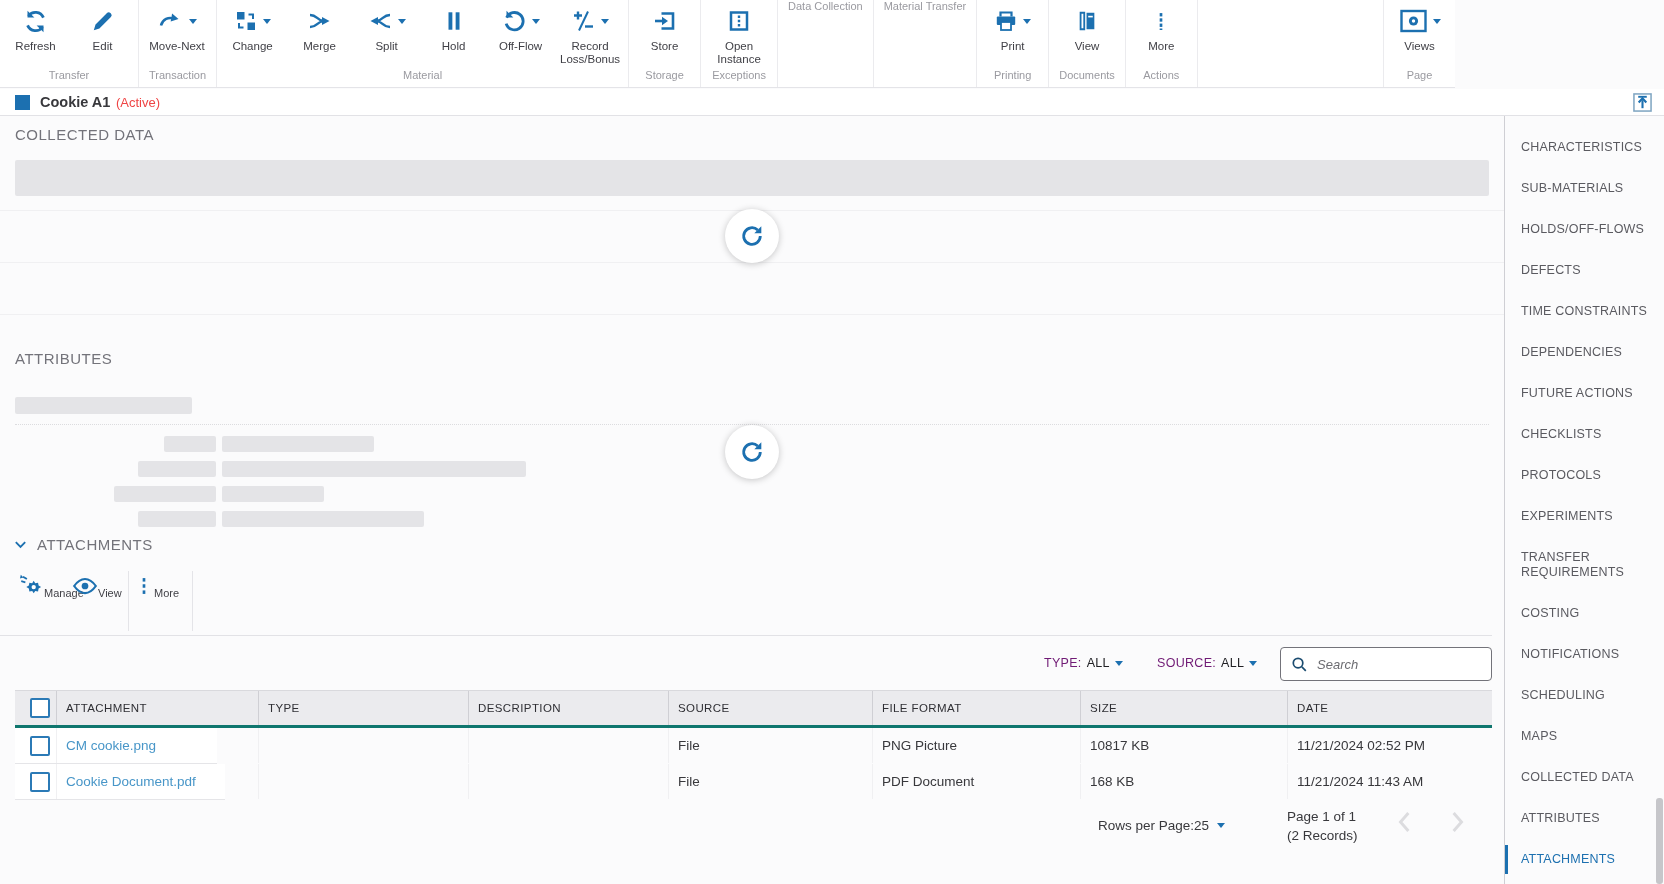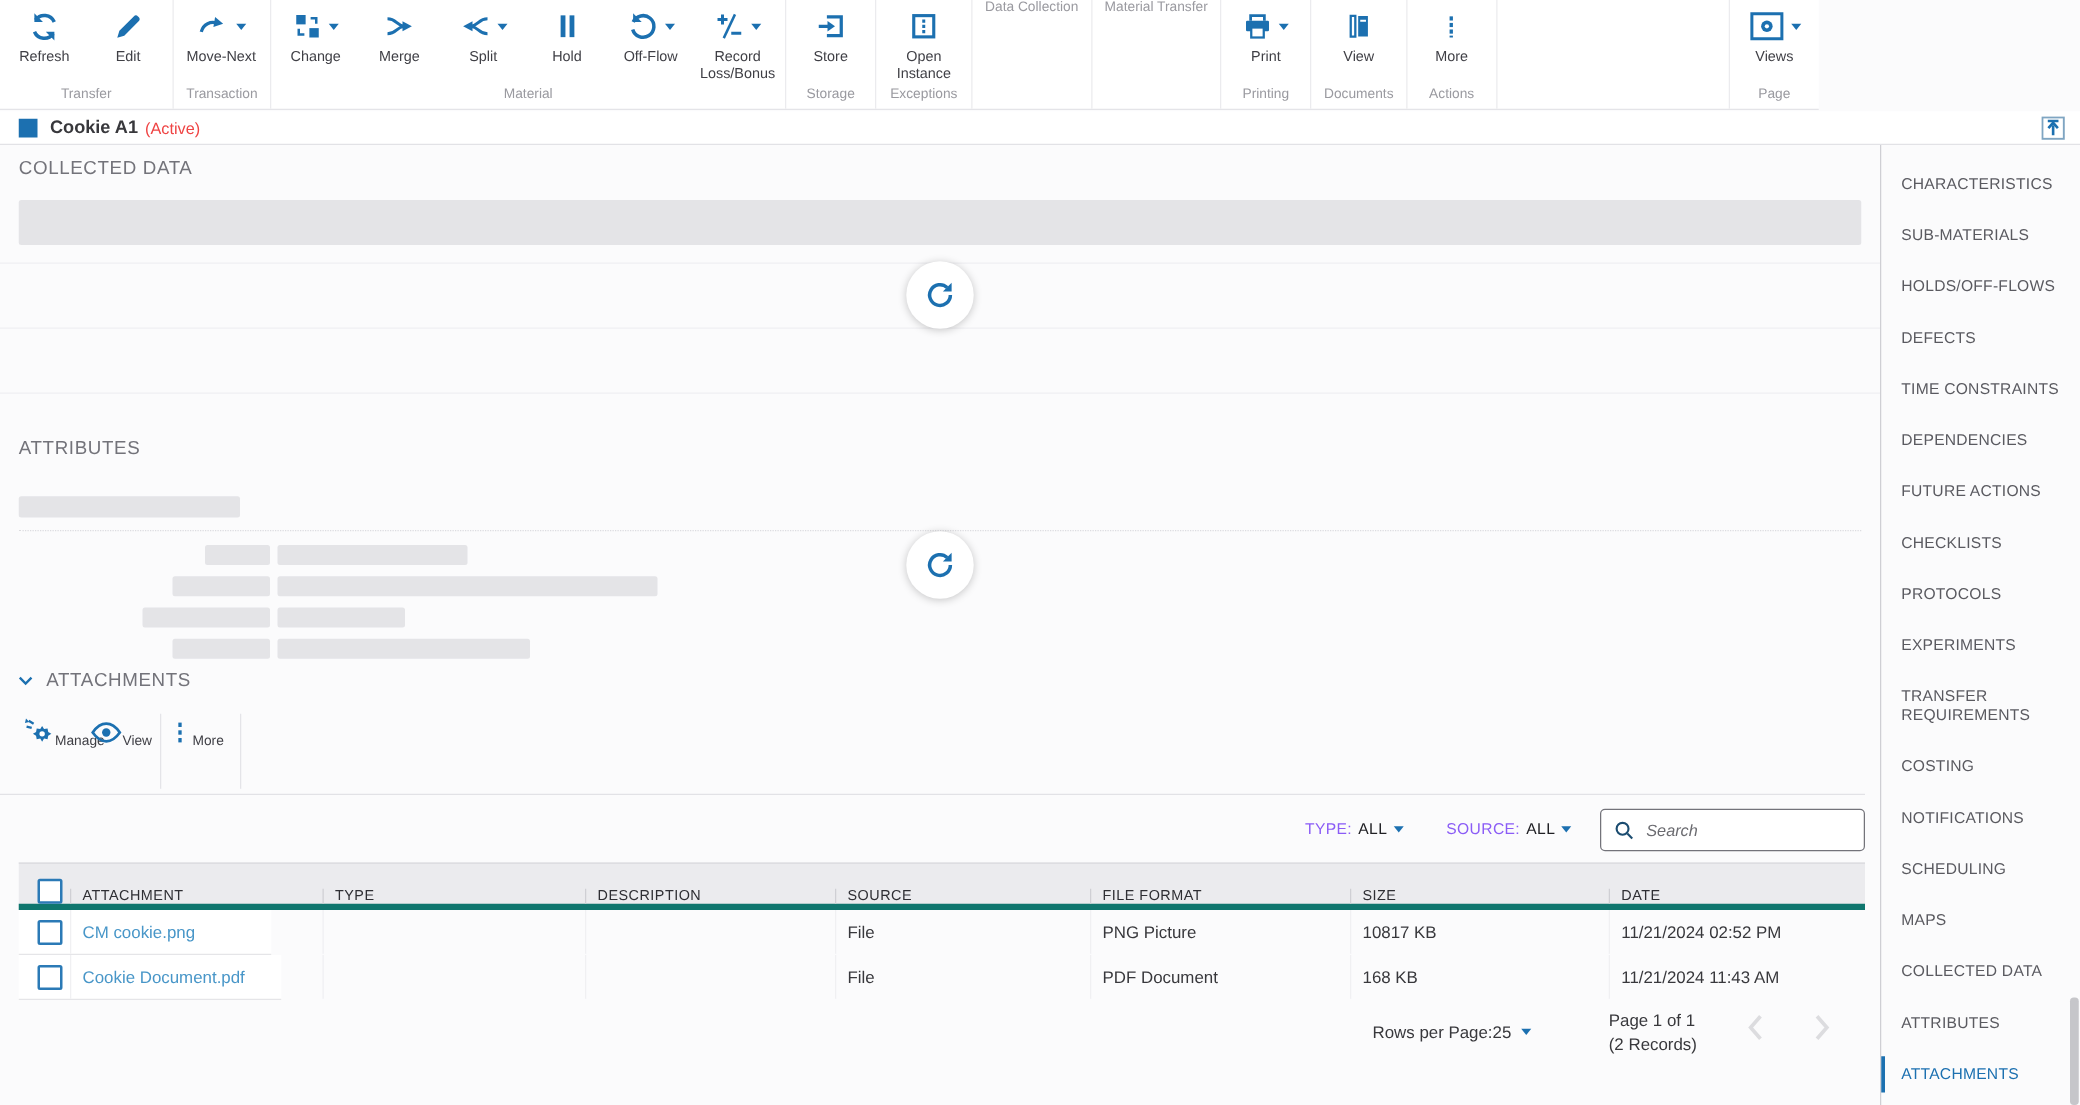--- a/index.html
+++ b/index.html
@@ -40,32 +40,32 @@
     box-shadow:0 1px 7px rgba(0,0,0,.22); display:flex; align-items:center; justify-content:center; }
   .attrrow { position:absolute; height:16px; }
   .dotdiv { position:absolute; border-top:1px dotted #dcdcdf; }
 
   
   .atbtn { position:absolute; width:54px; display:flex; align-items:flex-end; cursor:pointer; }
   .atbtn .rlabel { margin-top:6px; font-size:11px; }
   .vsep { position:absolute; width:1px; height:60px; background:#e4e4e8; }
 
   
-  .flabel { font-size:12.5px; color:#8b5cf6; letter-spacing:.3px; }
+  .flabel { font-size:12.5px; color:#701a75; letter-spacing:.3px; }
   .fvalue { font-size:12.5px; color:#202024; letter-spacing:.3px; margin-left:5px; }
   .fctrl { position:absolute; display:flex; align-items:center; cursor:pointer; }
   #searchbox { position:absolute; left:1280px; top:531px; width:212px; height:34px; background:#fff;
     border:1px solid #73737a; border-radius:4px; display:flex; align-items:center; padding:0 10px; }
   #searchbox input { border:none; outline:none; background:transparent; font-family:"Liberation Sans",sans-serif;
     font-style:italic; font-size:13px; color:#444; width:150px; margin-left:9px; }
   #searchbox input::placeholder { color:#6b6b70; font-style:italic; }
 
   
   #table { position:absolute; left:15px; top:574px; width:1477px; }
-  .thead { display:flex; background:#ebebee; border-top:1px solid #d9d9dd; border-bottom:5px solid #0f766e; height:38px;align-items:flex-end; }
+  .thead { display:flex; background:#ebebee; border-top:1px solid #d9d9dd; border-bottom:3px solid #0f766e; height:38px; }
   .th { display:flex; align-items:center; padding-left:9px; font-size:11.5px; color:#2f2f34;
     letter-spacing:.4px; border-left:1px solid #cfcfd4; cursor:pointer; }
   .trow { display:flex; background:#fff; border-bottom:1px solid #e5e5e8; height:36px; }
   .td { display:flex; align-items:center; padding-left:9px; font-size:13.5px; color:#38383c;
     border-left:1px solid #f0f0f2; }
   .c-check { width:41px; min-width:41px; display:flex; align-items:center; justify-content:center; border-left:none !important; }
   .i0,.c-att  { width:202px; min-width:202px; }
   .i1,.c-type { width:210px; min-width:210px; }
   .i2,.c-desc { width:200px; min-width:200px; }
   .i3,.c-src  { width:204px; min-width:204px; }

